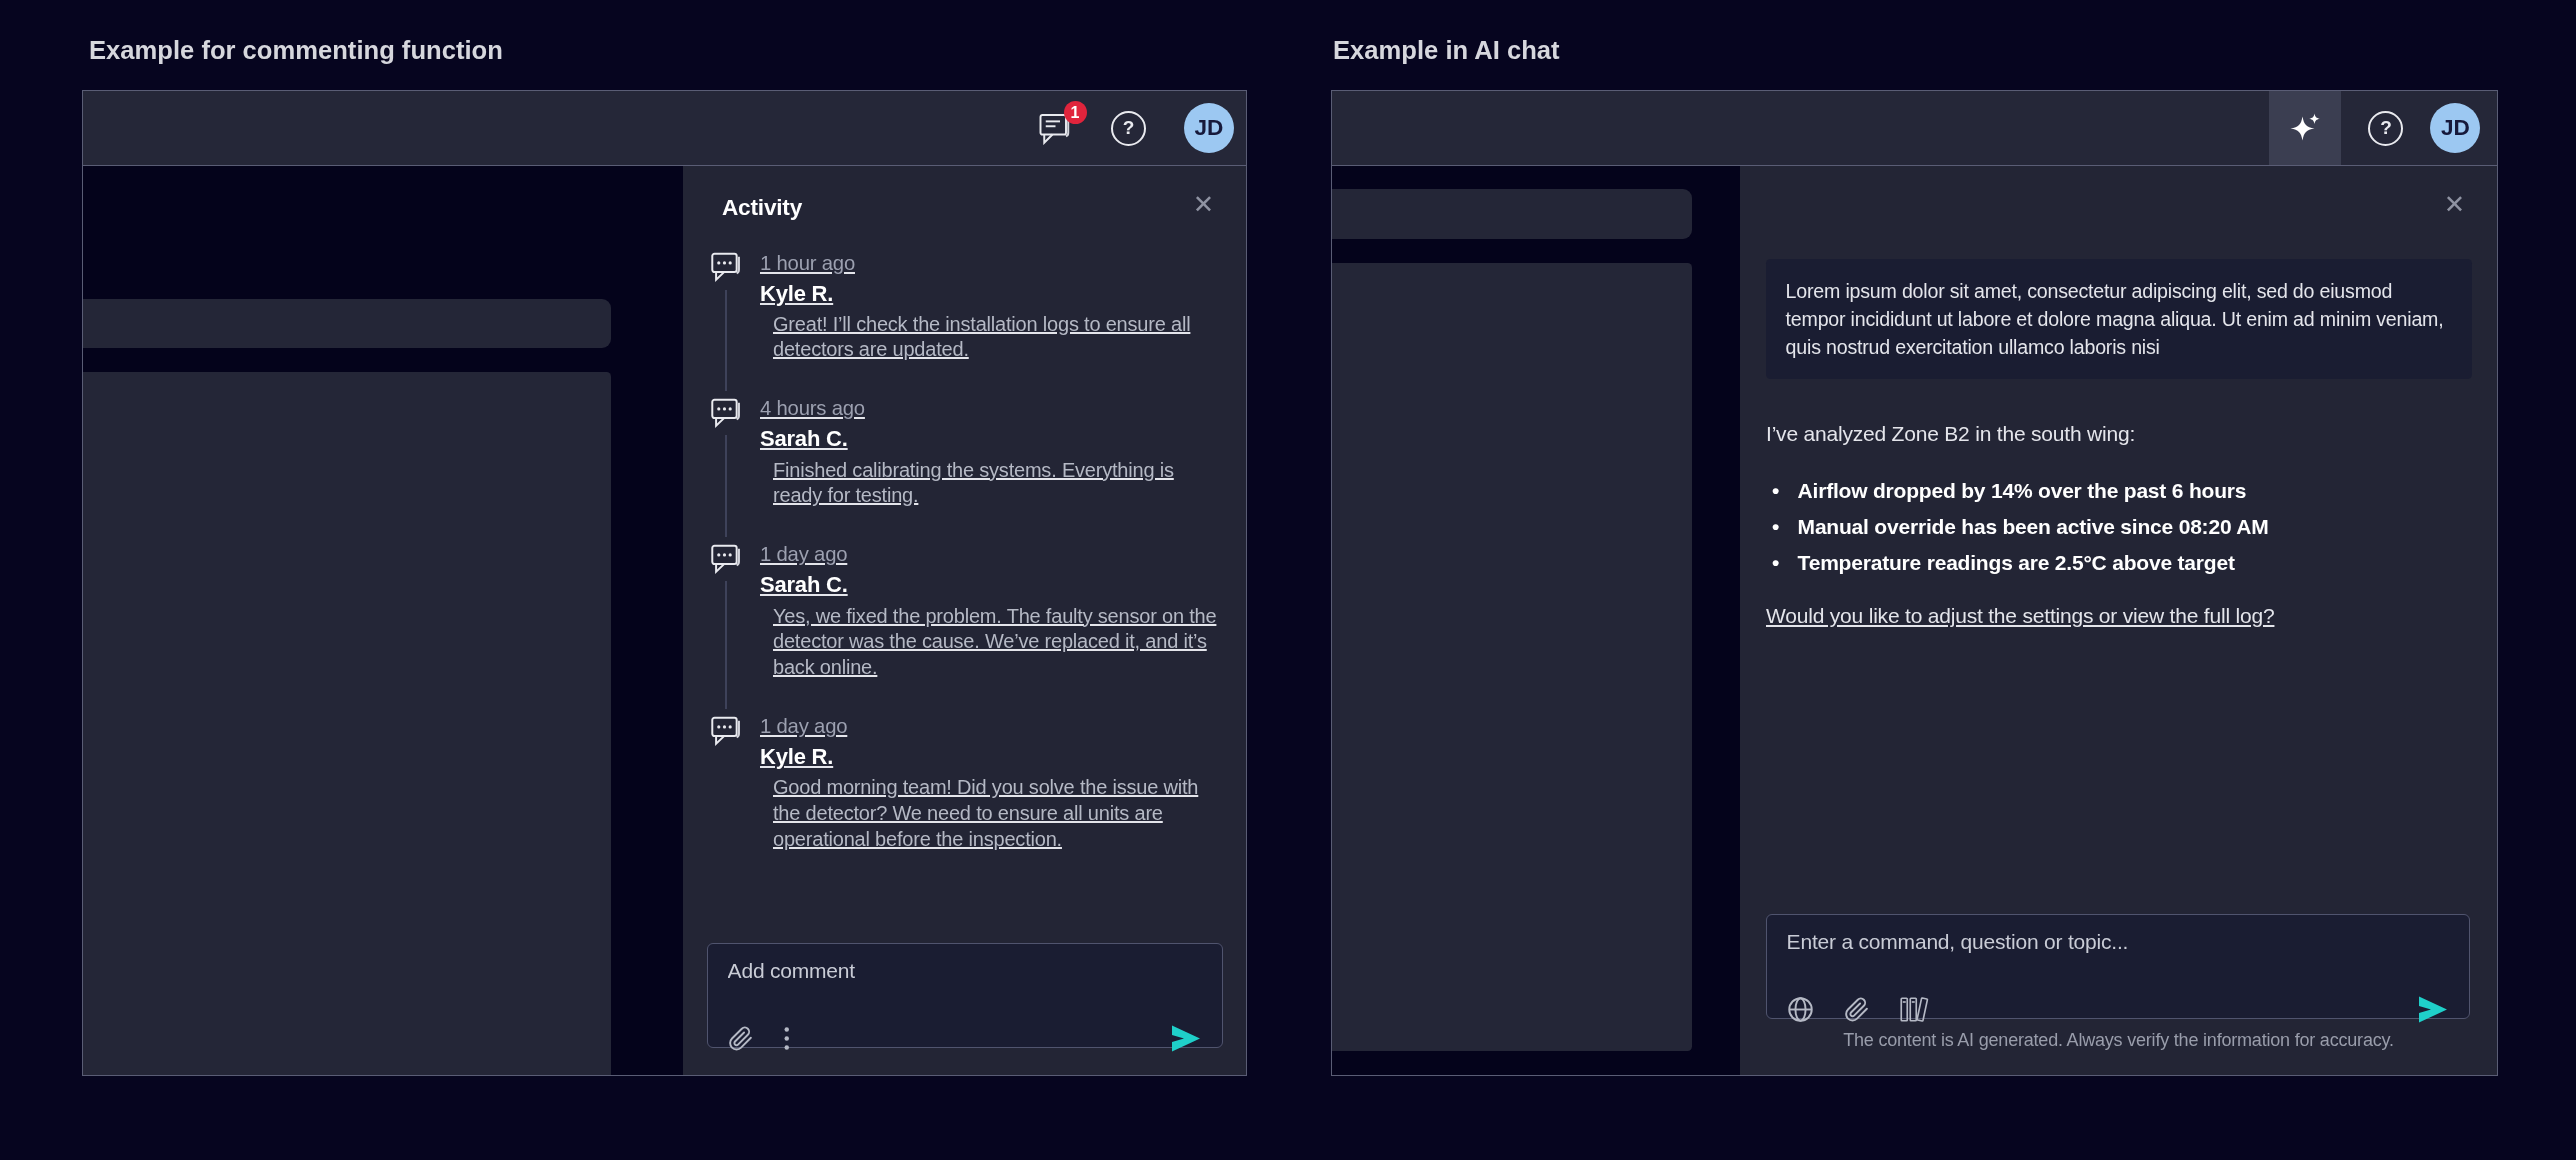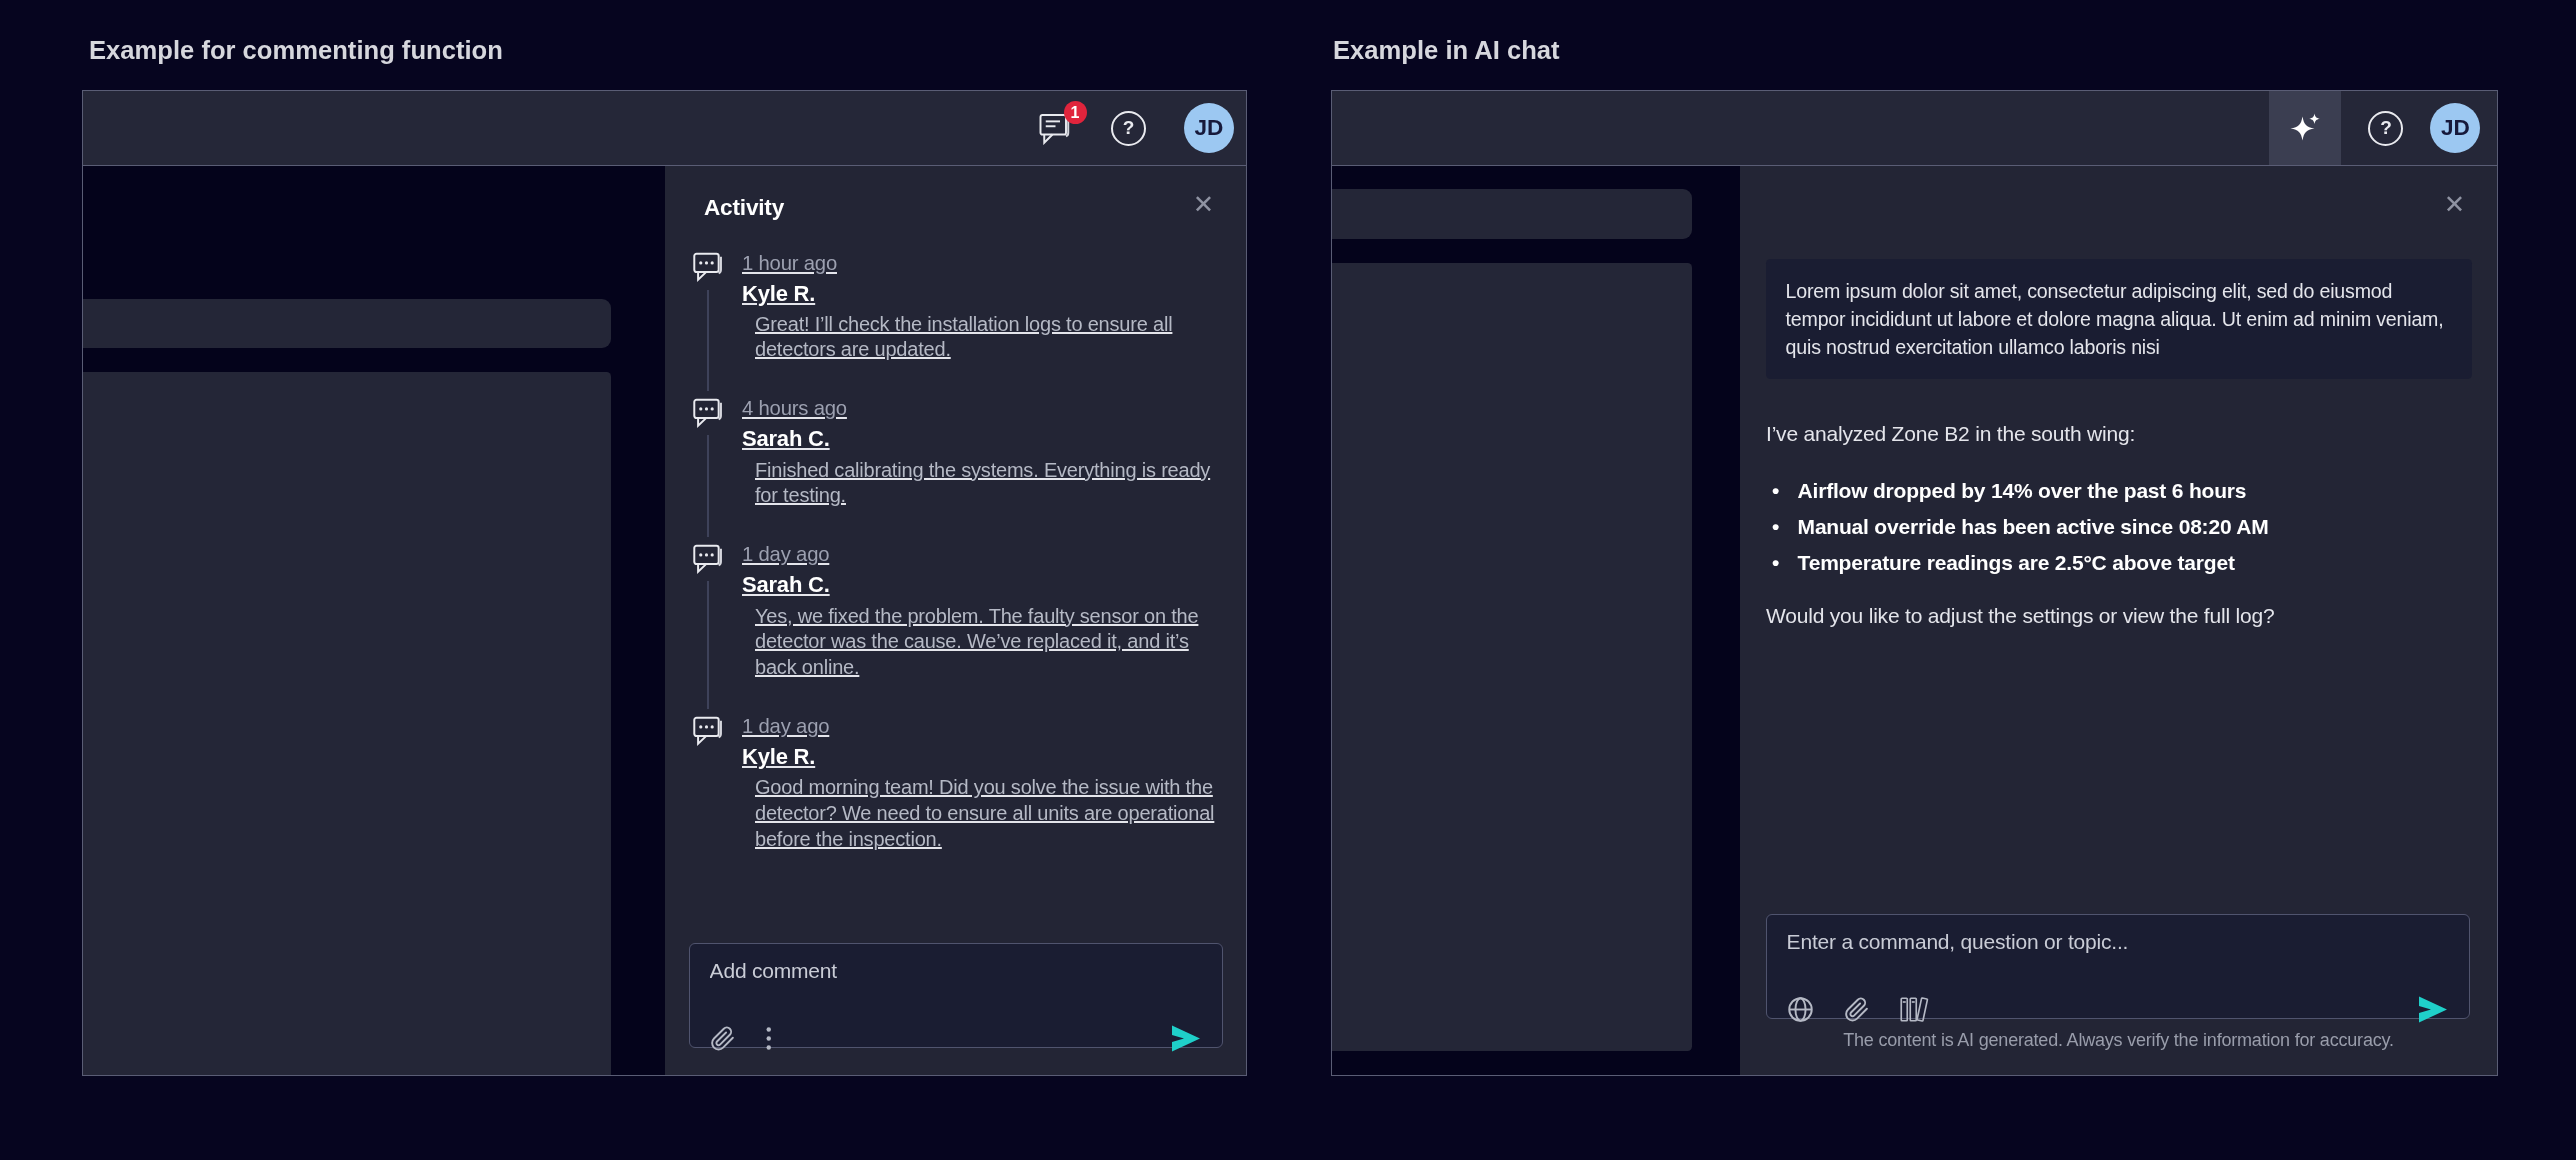--- a/index.html
+++ b/index.html
@@ -27,21 +27,21 @@
          display:flex;align-items:center;justify-content:center;font-size:16px;font-weight:700;color:#fff;letter-spacing:0;}
   .sparkle-btn{height:74px;width:72px;background:#3b3e51;display:flex;align-items:center;justify-content:center;}
 
   .skeleton{position:absolute;background:#242637;}
   #win1 .sk-bar{left:0;top:208px;width:528px;height:49px;border-radius:0 9px 9px 0;}
   #win1 .sk-panel{left:0;top:281px;width:528px;bottom:0;border-radius:0 4.5px 0 0;}
   #win2 .sk-bar{left:0;top:98px;width:360px;height:50px;border-radius:0 9px 9px 0;}
   #win2 .sk-panel{left:0;top:172px;width:360px;height:788px;border-radius:0 4.5px 4.5px 0;}
 
   .side-panel{position:absolute;top:75px;bottom:0;right:0;background:#232535;}
-  #activity-panel{left:582px;}
+  #activity-panel{left:600px;}
   #chat-panel{left:408px;}
 
   .close-x{position:absolute;top:25.6px;right:32px;font-size:25.6px;color:#8f93a2;line-height:1;cursor:pointer;}
 
   
   .activity-title{position:absolute;left:39px;top:29px;font-size:22.6px;font-weight:700;color:#fff;}
   .comments{position:absolute;left:27px;right:25.6px;top:84px;}
   .comment{display:flex;text-decoration:underline;}
   .c-iconcol{width:50px;display:flex;flex-direction:column;align-items:flex-start;flex-shrink:0;}
   .c-line{width:1.5px;flex:1;background:#3e425a;margin:7.5px 0 4.5px 15px;}
@@ -61,21 +61,21 @@
   .g-icon{display:flex;align-items:center;justify-content:center;cursor:pointer;}
 
   
   .user-card{position:absolute;left:26px;right:25px;top:93px;background:#1a1d32;border-radius:4.5px;
              padding:18px 19.6px;box-sizing:border-box;font-size:19.6px;line-height:28px;color:#e4e5eb;}
   .ai-block{position:absolute;left:26px;right:22px;top:254px;}
   .ai-intro{font-size:21px;line-height:27px;color:#e4e5eb;}
   .ai-bullets{margin:32px 0 0 6px;}
   .ai-bullet{display:flex;margin-bottom:12.8px;font-size:21px;font-weight:700;color:#ffffff;line-height:23px;}
   .ai-bullet .dot{width:25.6px;flex-shrink:0;}
-  .ai-outro{margin-top:30px;font-size:21px;color:#e4e5eb;}
+  .ai-outro{margin-top:30px;font-size:21px;color:#e4e5eb;text-decoration:underline;}
   .disclaimer{position:absolute;left:0;right:0;bottom:24px;text-align:center;font-size:18px;color:#999dab;}
   #chat-composer{left:26px;right:27px;bottom:56px;}
 
   svg{display:block;}
 </style>
 </head>
 <body>
 
 <div class="canvas">
 

